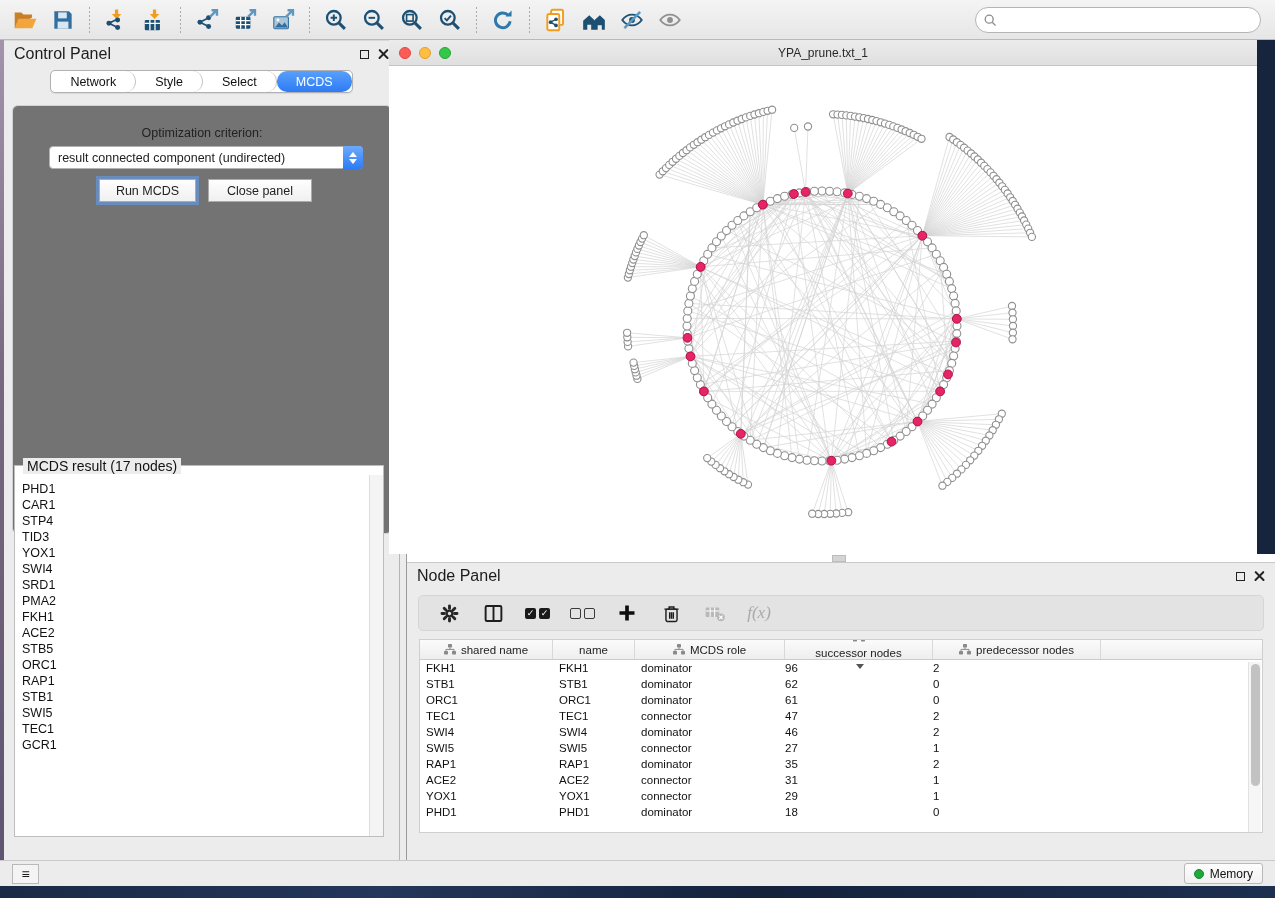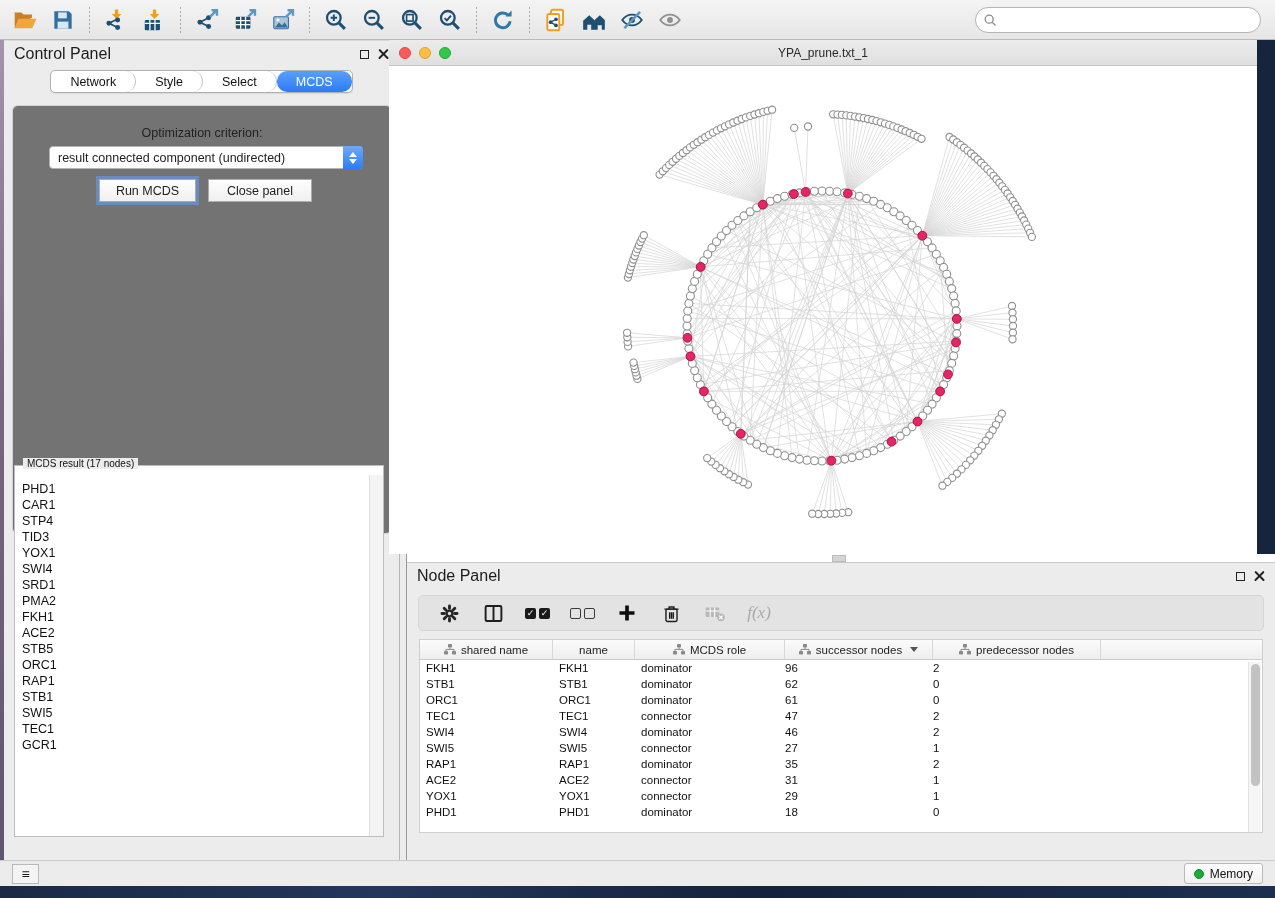--- a/index.html
+++ b/index.html
@@ -62,21 +62,21 @@
       border-top:5px solid #fff; }
   .push-btn { position:absolute; height:23px; background:linear-gradient(#fefefe,#f0f0f0);
       border:1px solid #ababab; border-radius:0; font-size:12.5px; text-align:center;
       display:flex; align-items:center; justify-content:center; cursor:default; }
   #run-btn { left:86px; top:73px; width:97px; box-shadow:0 0 0 3px rgba(95,160,250,.55); }
   #close-btn { left:195px; top:73px; width:104px; }
 
   #mcds-fieldset { position:absolute; left:10px; top:424px; width:370px; height:372px;
       background:#fff; border:1px solid #bdbdbd; }
   #mcds-legend { position:absolute; left:8px; top:-8px; background:#ececec; padding:0 4px;
-      font-size:10px; color:#111; }
+      font-size:14px; color:#111; }
   #mcds-list { position:absolute; left:1px; top:9px; bottom:1px; right:15px; overflow:hidden;
       padding:6px 0 0 6px; }
   .result-item { font-size:12.5px; line-height:16px; color:#111; }
   #mcds-scrolltrack { position:absolute; right:0; top:9px; bottom:0; width:14px;
       background:#f4f4f4; border-left:1px solid #ddd; }
 
   
   #v-splitter { left:400px; top:40px; width:7px; height:820px; background:#ececec; border-right:1px solid #9a9a9a; }
   #v-splitter .grip { position:absolute; left:0px; top:405px; width:6px; height:14px;
       background:#cfcfcf; border:1px solid #b5b5b5; }
@@ -1057,21 +1057,21 @@
               <g fill="#8a8a8a">
                 <rect x="4" y="0" width="4" height="3.4" rx="0.6"></rect>
                 <rect x="0" y="7" width="4" height="3.4" rx="0.6"></rect>
                 <rect x="8" y="7" width="4" height="3.4" rx="0.6"></rect>
               </g>
               <path d="M6 3.4v2M2 7V5.4h8V7" fill="none" stroke="#8a8a8a" stroke-width="1"></path>
             </svg>
           </span>
           <span>MCDS role</span>
         </div>
-        <div class="th" style="width: 148px;">
+        <div class="th" style="width: 148px; flex-direction: column;">
           <span>
             <svg width="12" height="11" viewBox="0 0 12 11">
               <g fill="#8a8a8a">
                 <rect x="4" y="0" width="4" height="3.4" rx="0.6"></rect>
                 <rect x="0" y="7" width="4" height="3.4" rx="0.6"></rect>
                 <rect x="8" y="7" width="4" height="3.4" rx="0.6"></rect>
               </g>
               <path d="M6 3.4v2M2 7V5.4h8V7" fill="none" stroke="#8a8a8a" stroke-width="1"></path>
             </svg>
           </span>

